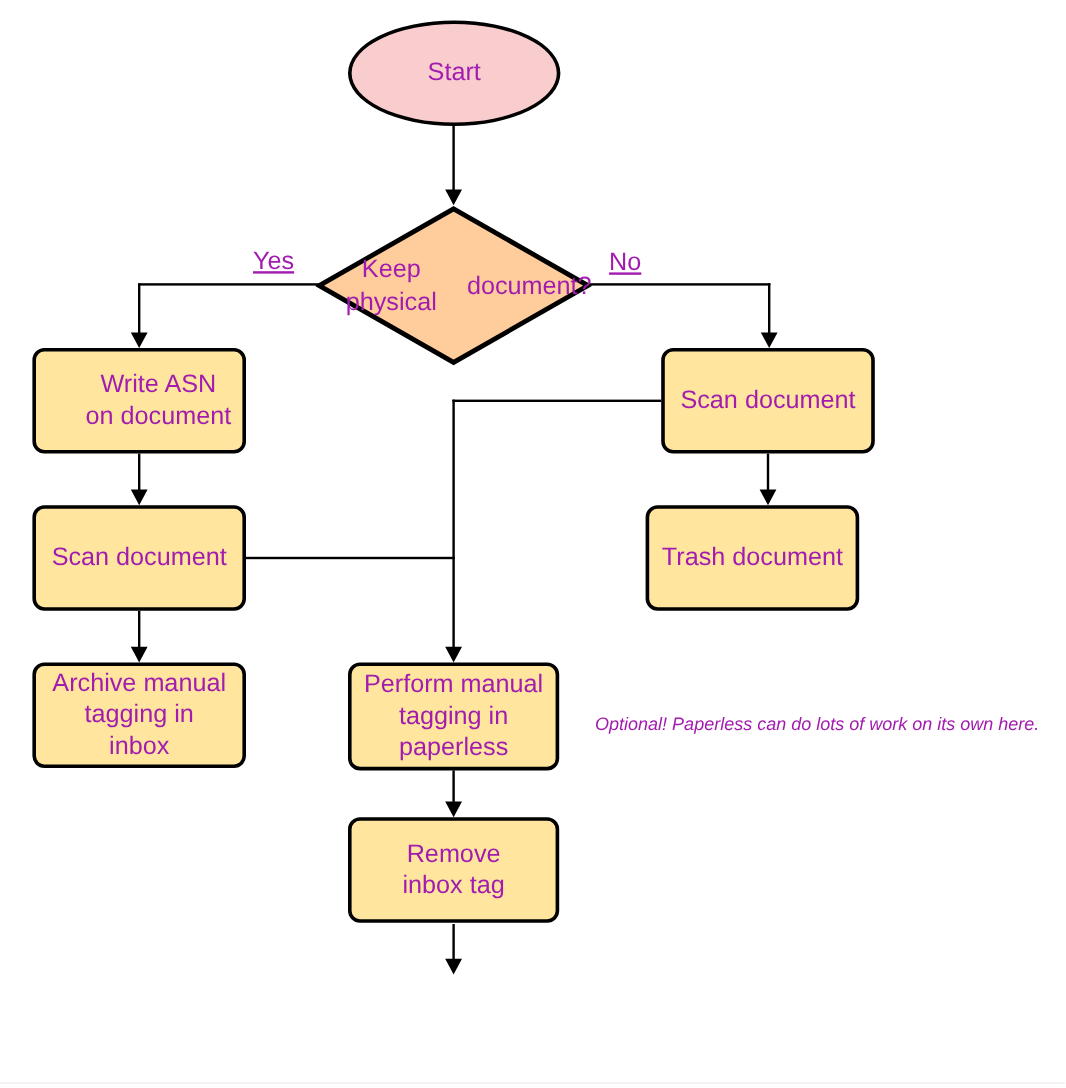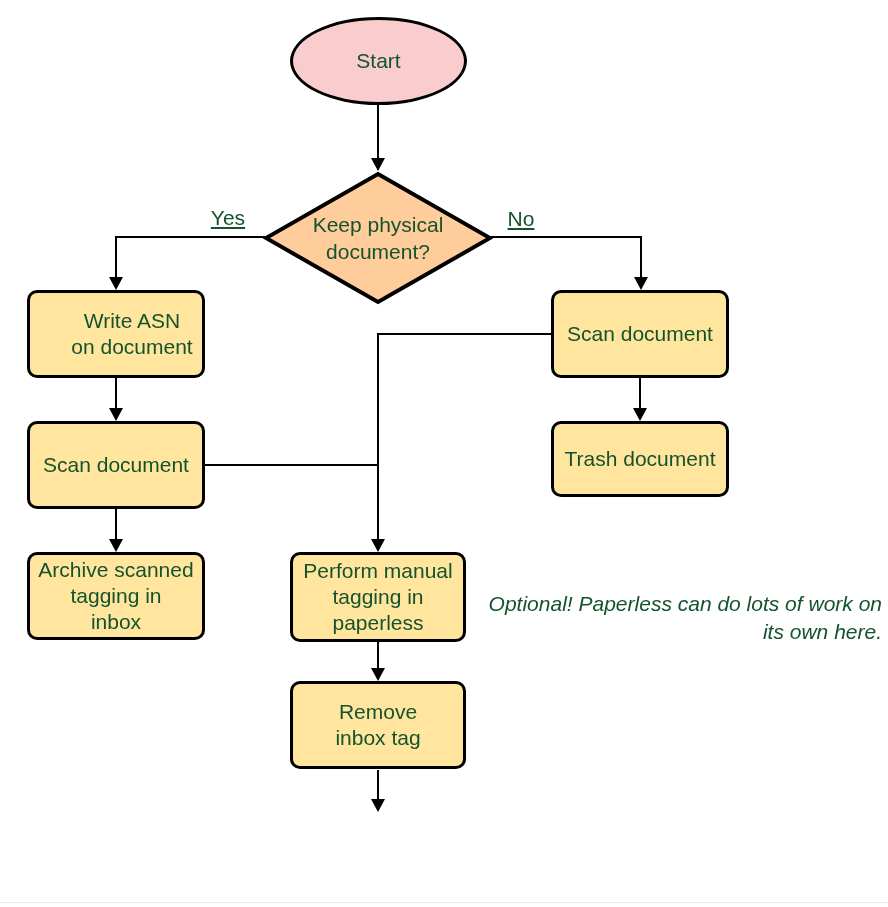--- a/index.html
+++ b/index.html
@@ -1,21 +1,21 @@
 <!DOCTYPE html>
 <html style="--terminator_fill: #F9CDCD; --decision_fill: #FFCC9C; --process_fill: #FFE59E; --stroke: #000000; --page_bottom_line: #F0E7E7;"><head>
 <meta charset="utf-8">
 <style>
   html,body{margin:0;padding:0;background:#ffffff;}
   .canvas{
     position:relative;
     width:888px;height:907px;
     background:#ffffff;
     font-family:"Liberation Sans", sans-serif;
-    color:#14532d;
+    color:#a21caf;
     overflow:hidden;
   }
   
   .line{position:absolute;background:var(--stroke);}
   .line.h{height:2px;}
   .line.v{width:2px;}
   
   .arrow{
     position:absolute;width:0;height:0;
     border-left:7px solid transparent;
@@ -39,42 +39,42 @@
     background:var(--process_fill);
     display:flex;flex-direction:column;align-items:center;justify-content:center;
     font-size:21px;line-height:26px;text-align:center;
     padding:2px 4px;
   }
   
   .diamond-svg{position:absolute;left:263px;top:171px;}
   .diamond-svg polygon{fill:var(--decision_fill);stroke:var(--stroke);stroke-width:4;}
   .diamond-label{
     position:absolute;left:263px;top:171px;width:230px;height:134px;
-    display:flex;flex-direction:column;align-items:center;justify-content:center;
+    display:flex;flex-direction:row;align-items:center;justify-content:center;
     font-size:21px;line-height:27px;text-align:center;
   }
   .edge-label{
     position:absolute;font-size:21px;line-height:24px;text-align:center;text-decoration:underline;
   }
   .annotation{
     position:absolute;left:480px;top:590px;width:402px;
-    font-size:21px;line-height:28px;font-style:italic;text-align:right;
+    font-size:15px;line-height:28px;font-style:italic;text-align:center;
   }
   .bottom-edge{
     position:absolute;left:0;top:902px;width:888px;height:1px;
     background:var(--page_bottom_line);
   }
 
   
   .node-start{left:290px;top:17px;width:177px;height:88px;}
   .node-write-asn{left:27px;top:290px;width:178px;height:88px;padding-left:36px;}
   .node-scan-left{left:27px;top:421px;width:178px;height:88px;}
   .node-archive{left:27px;top:552px;width:178px;height:88px;}
   .node-scan-right{left:551px;top:290px;width:178px;height:88px;}
-  .node-trash{left:551px;top:421px;width:178px;height:76px;}
+  .node-trash{left:538px;top:421px;width:178px;height:88px;}
   .node-tagging{left:290px;top:552px;width:176px;height:90px;}
   .node-remove{left:290px;top:681px;width:176px;height:88px;}
   .node-end{left:289px;top:812px;width:177px;height:88px;}
   .label-yes{left:204px;top:206px;width:48px;}
   .label-no{left:500px;top:207px;width:42px;}
 </style>
 </head>
 <body>
 
 <div class="canvas">
@@ -128,21 +128,21 @@
   <div class="box node-write-asn">
     <div>Write ASN</div>
     <div>on document</div>
   </div>
 
   <div class="box node-scan-left">
     <div>Scan document</div>
   </div>
 
   <div class="box node-archive">
-    <div>Archive scanned</div>
+    <div>Archive manual</div>
     <div>tagging in</div>
     <div>inbox</div>
   </div>
 
   <div class="box node-scan-right">
     <div>Scan document</div>
   </div>
 
   <div class="box node-trash">
     <div>Trash document</div>

